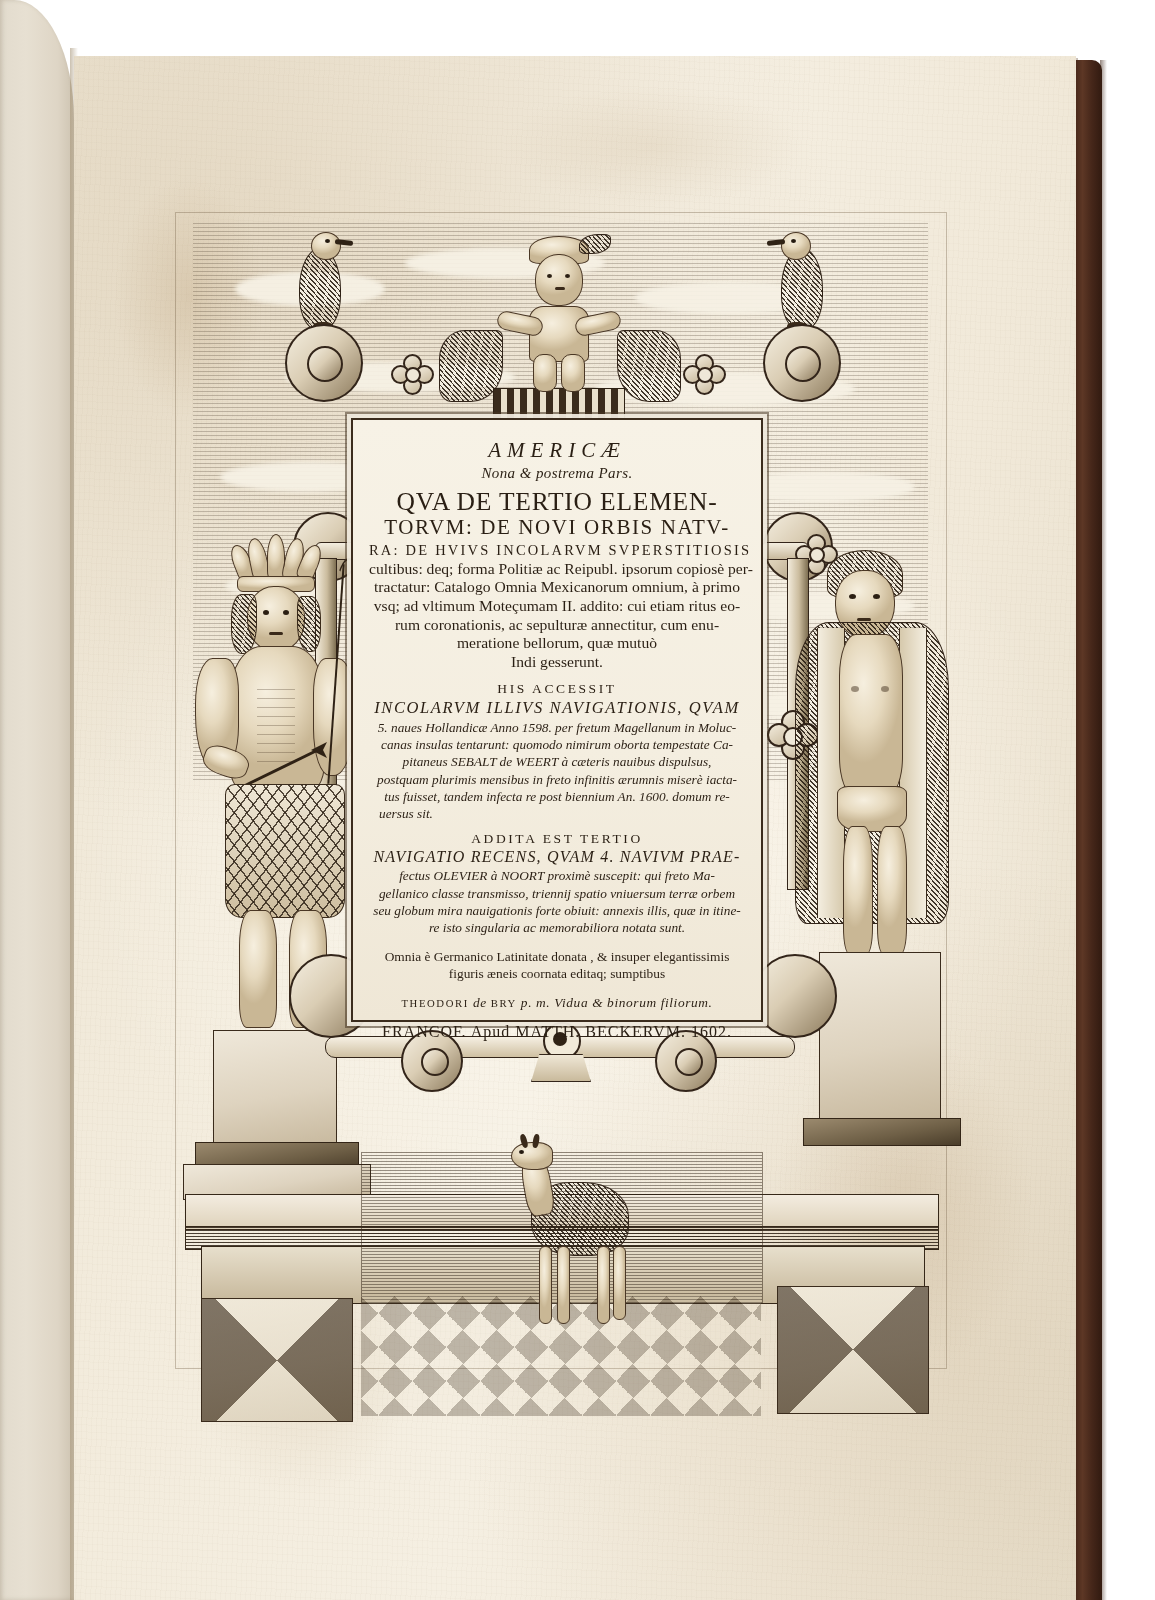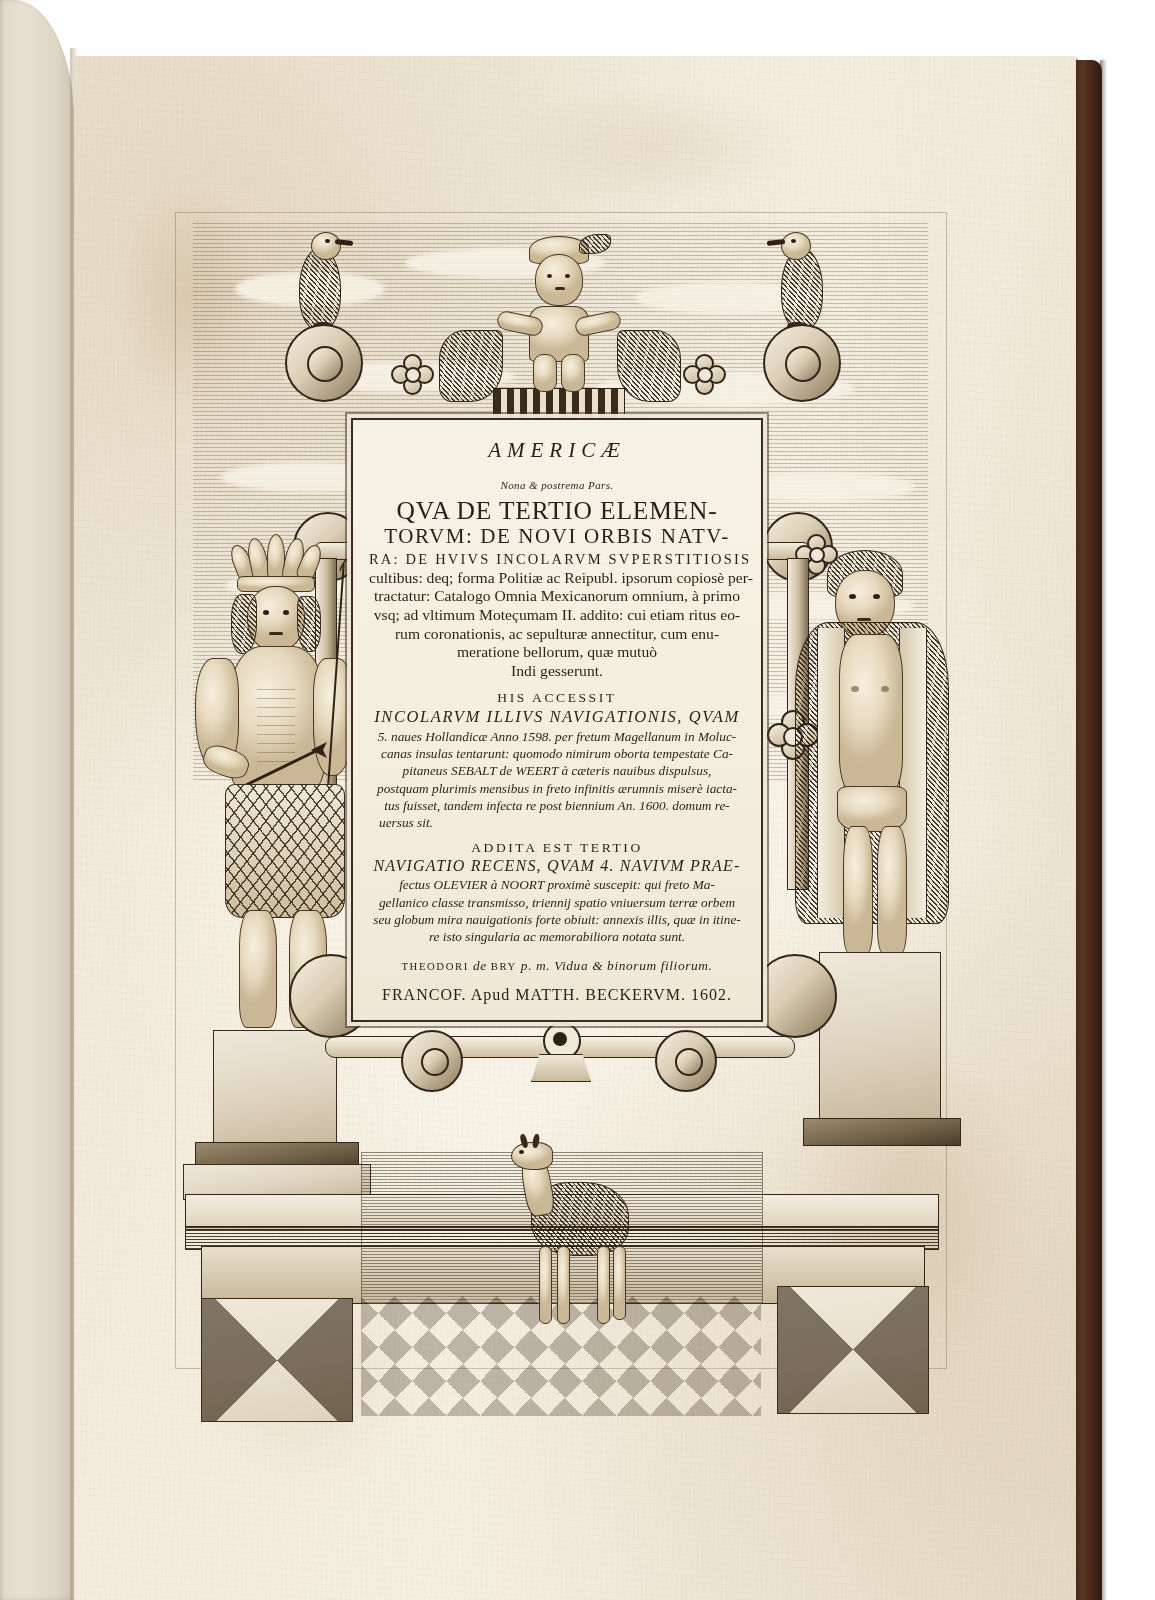--- a/index.html
+++ b/index.html
@@ -143,22 +143,22 @@
 
   .t-americae {
     font-size: 21px;
     letter-spacing: 6px;
     margin: 6px 0 2px 0;
     font-family: "Liberation Serif", serif;
     font-style: italic;
   }
   .t-nona {
     font-style: italic;
-    font-size: 11px;
-    margin: 16px 0 6px 0;
+    font-size: 15px;
+    margin: 2px 0 6px 0;
     letter-spacing: .4px;
     text-align: center;
   }
   .t-qua {
     font-size: 25.5px;
     letter-spacing: .8px;
     line-height: 1.06;
     margin: 0;
     white-space: nowrap;
   }
@@ -550,20 +550,24 @@
 
         <div class="t-heading-sc">ADDITA EST TERTIO</div>
         <div class="t-navig">NAVIGATIO RECENS, QVAM 4. NAVIVM PRAE-</div>
         <div class="t-ital">
           <div>fectus OLEVIER à NOORT proximè suscepit: qui freto Ma-</div>
           <div>gellanico classe transmisso, triennij spatio vniuersum terræ orbem</div>
           <div>seu globum mira nauigationis forte obiuit: annexis illis, quæ in itine-</div>
           <div>re isto singularia ac memorabiliora notata sunt.</div>
         </div>
 
+        <div class="t-omnia">
+          <div>Omnia è Germanico Latinitate donata , &amp; insuper elegantissimis</div>
+          <div>figuris æneis coornata editaq; sumptibus</div>
+        </div>
 
         <div class="t-theodori">
           <span class="sc">THEODORI</span>
           <i>de</i>
           <span class="sc">BRY</span>
           <i>p. m. Vidua &amp; binorum filiorum.</i>
         </div>
 
         <div class="t-imprint">FRANCOF. Apud MATTH. BECKERVM. 1602.</div>
 

